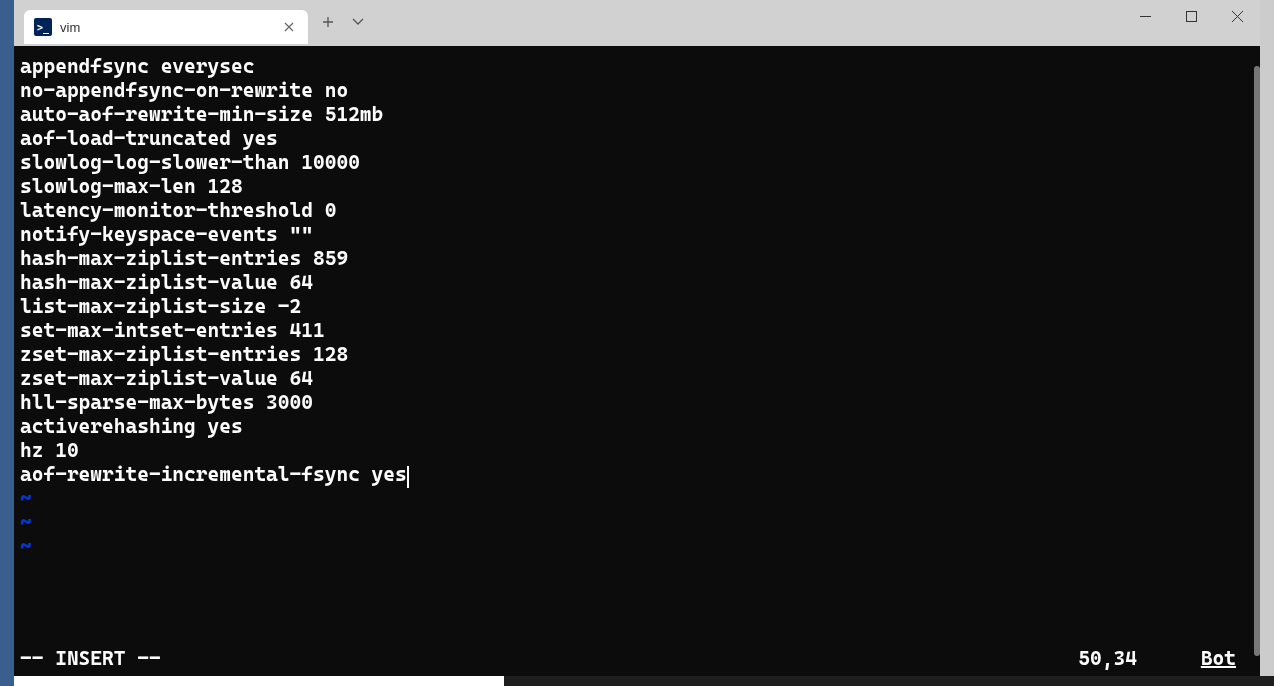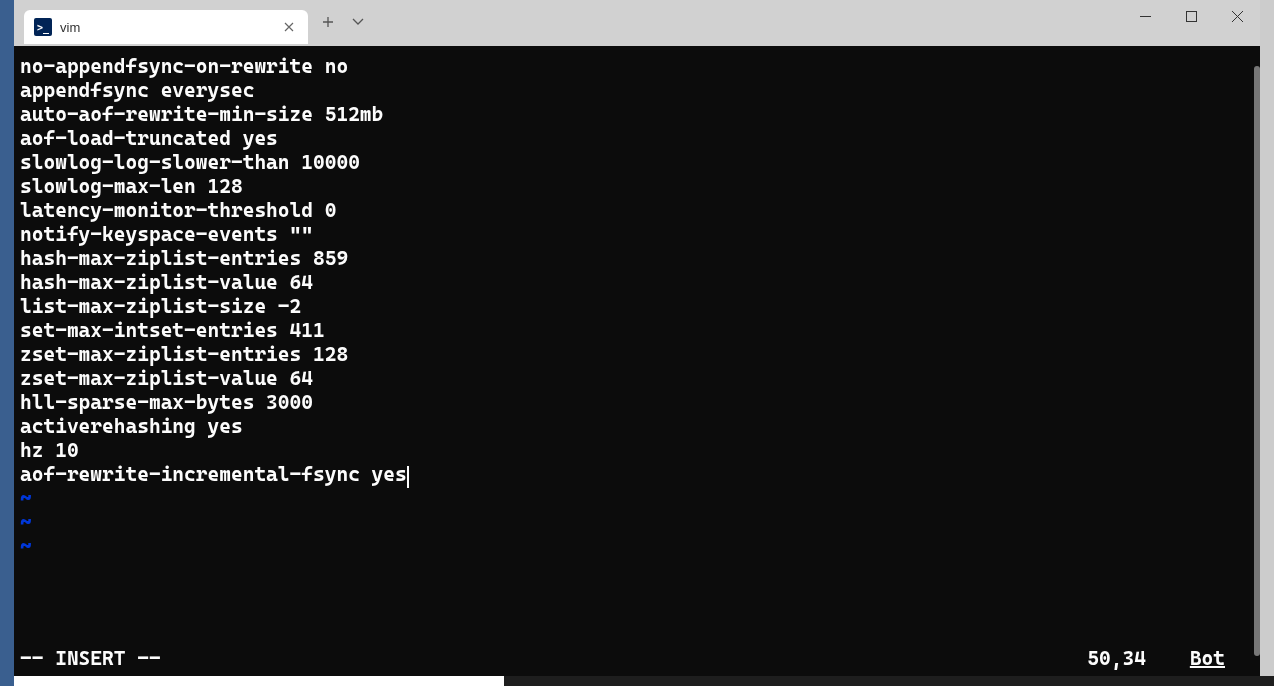--- a/index.html
+++ b/index.html
@@ -124,34 +124,34 @@
     }
     .tilde-line {
       color: #0037da;
       white-space: pre;
       height: 24px;
     }
     .status-line {
       position: absolute;
       bottom: 6px;
       left: 6px;
-      right: 15px;
+      right: 4px;
       display: flex;
       white-space: pre;
       height: 24px;
     }
     .status-mode {
       flex: 0 0 auto;
     }
     .status-spacer {
       flex: 1;
     }
     .status-pos {
       flex: 0 0 auto;
-      padding-right: 44px;
+      padding-right: 64px;
     }
     .status-percent {
       flex: 0 0 auto;
       padding-right: 20px;
       text-decoration: underline;
     }
     .cursor {
       display: inline-block;
       width: 2px;
       height: 22px;
@@ -248,22 +248,22 @@
       <div class="window-btn">
         <svg width="11" height="11" viewBox="0 0 11 11">
             <path d="M0 0 L11 11 M11 0 L0 11" stroke="#333" stroke-width="1"></path>
           </svg>
       </div>
     </div>
   </div>
 
   <div class="terminal-content">
     <div id="content-lines">
+        <div class="config-line">appendfsync everysec</div>
         <div class="config-line">no-appendfsync-on-rewrite no</div>
-        <div class="config-line">appendfsync everysec</div>
         <div class="config-line">auto-aof-rewrite-min-size 512mb</div>
         <div class="config-line">aof-load-truncated yes</div>
         <div class="config-line">slowlog-log-slower-than 10000</div>
         <div class="config-line">slowlog-max-len 128</div>
         <div class="config-line">latency-monitor-threshold 0</div>
         <div class="config-line">notify-keyspace-events ""</div>
         <div class="config-line">hash-max-ziplist-entries 859</div>
         <div class="config-line">hash-max-ziplist-value 64</div>
         <div class="config-line">list-max-ziplist-size -2</div>
         <div class="config-line">set-max-intset-entries 411</div>

